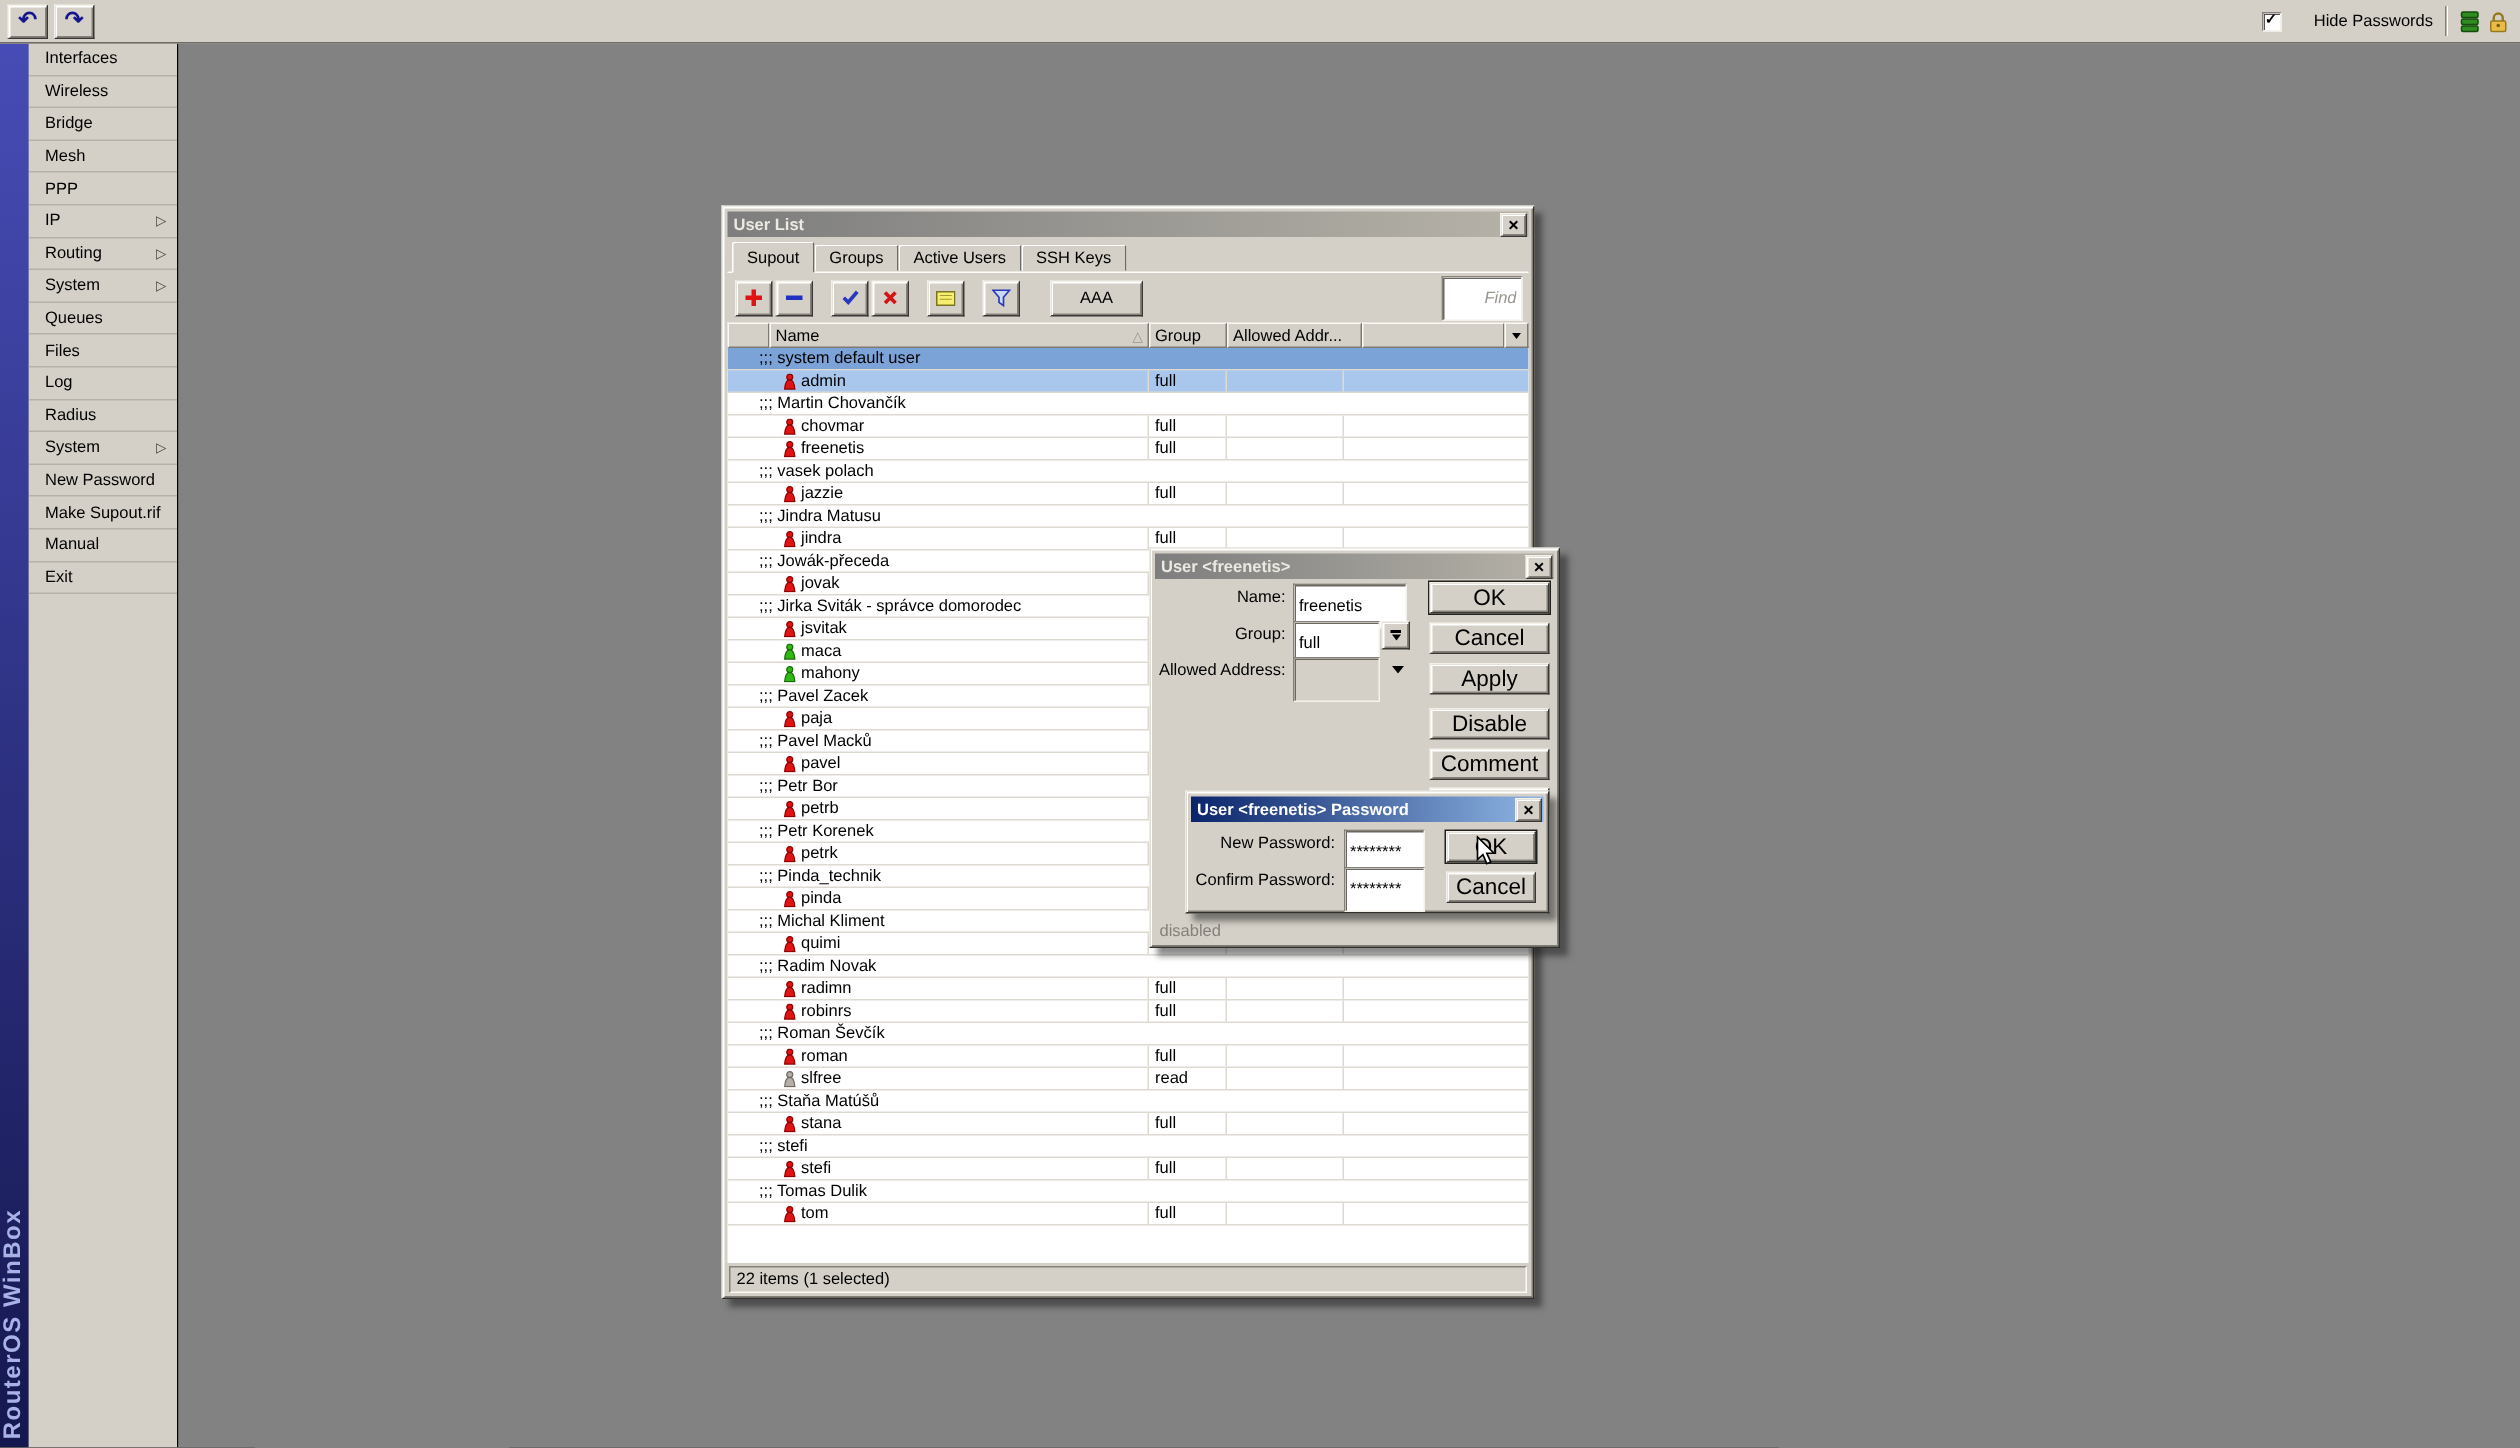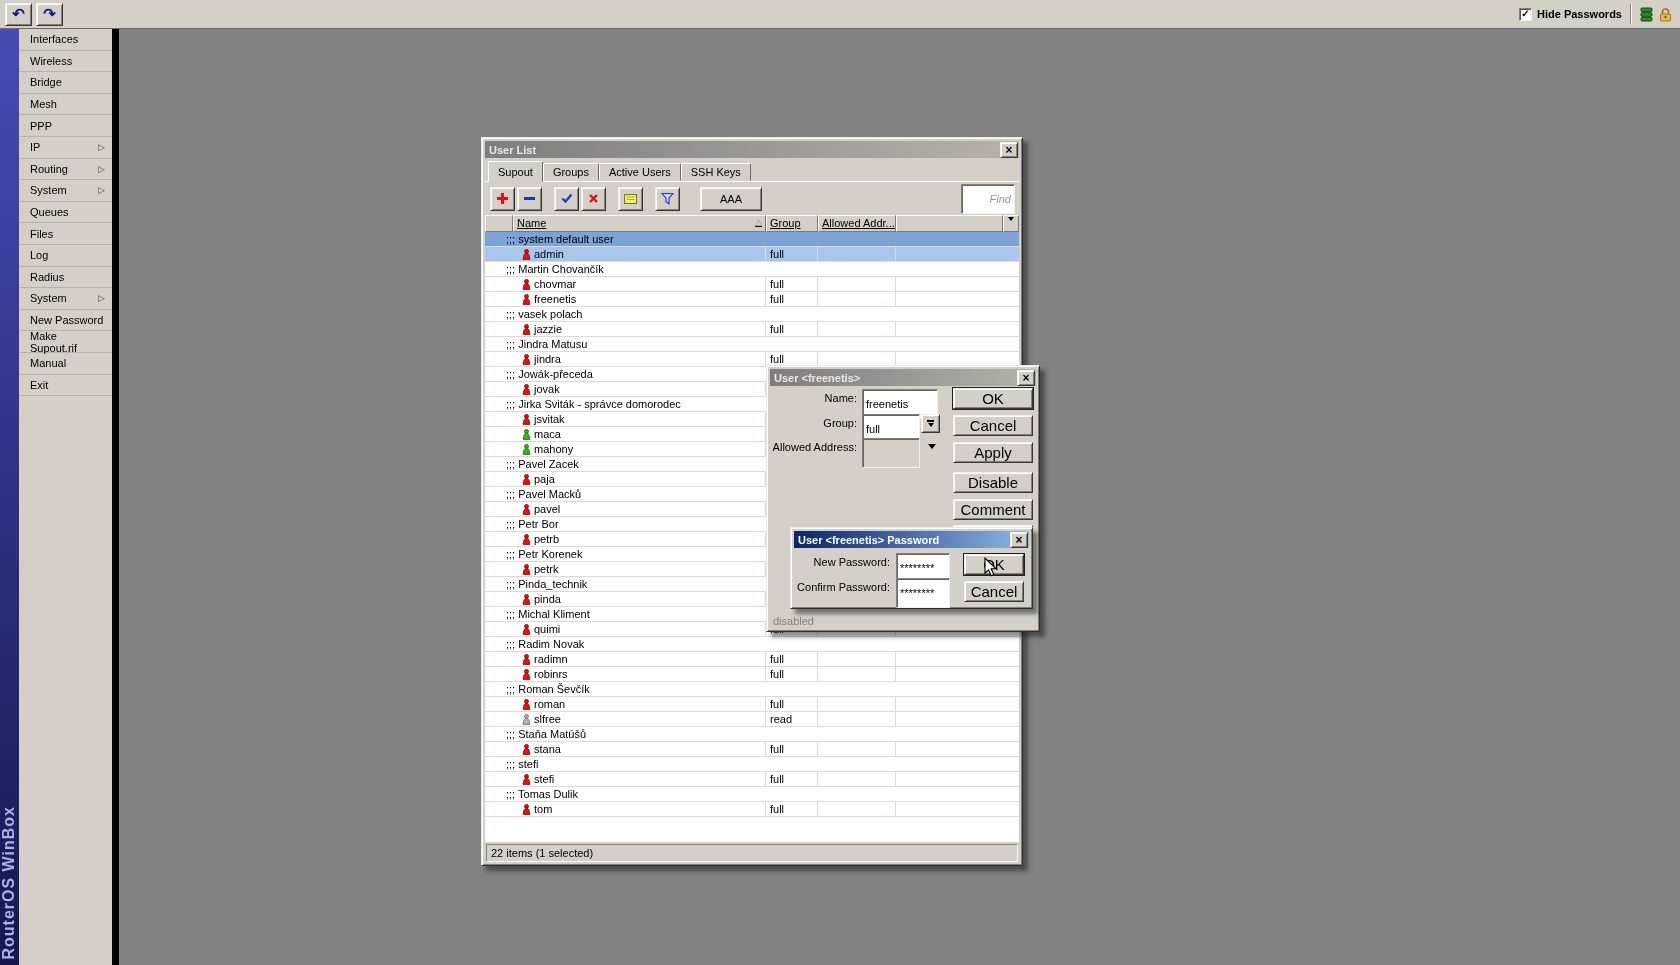--- a/index.html
+++ b/index.html
@@ -11,29 +11,29 @@
           border-bottom:1px solid #6e6c66;box-sizing:border-box;display:flex;align-items:center;z-index:30;}
   .bevel-out{background:#d4d0c8;border:1px solid;border-color:#f4f1ea #3a3834 #3a3834 #f4f1ea;
              box-shadow:inset 1px 1px 0 #fff,inset -1px -1px 0 #85817a;}
   .tb-btn{width:25px;height:21px;display:flex;align-items:center;justify-content:center;margin-left:4px;cursor:default;}
   .tb-btn:first-child{margin-left:5px;}
   .arrow-glyph{font-size:15px;font-weight:bold;color:#16168c;line-height:1;margin-top:-2px;}
   .tb-right{margin-left:auto;display:flex;align-items:center;padding-right:8px;}
   .checkbox{width:13px;height:13px;background:#fff;border:1px solid;border-color:#85817a #f4f1ea #f4f1ea #85817a;
             box-shadow:inset 1px 1px 0 #55524b;display:flex;align-items:center;justify-content:center;
             font-size:10px;font-weight:bold;line-height:1;box-sizing:border-box;}
-  .cb-label{margin-left:5px;font-weight:bold;}
+  .cb-label{margin-left:22px;}
   .vsep{width:0;height:20px;border-left:1px solid #85817a;border-right:1px solid #fff;margin:0 8px;}
 
   
   .main{position:absolute;left:0;top:29px;right:0;bottom:0;display:flex;}
   .brand-strip{width:19px;flex:0 0 19px;background:linear-gradient(#474cb6,#15174f);position:relative;}
   .brand-text{position:absolute;bottom:5px;left:0;writing-mode:vertical-rl;transform:rotate(180deg);
               font-size:16px;font-weight:bold;color:#a8b2e6;letter-spacing:1px;white-space:nowrap;}
-  .sidebar{width:100px;flex:0 0 100px;background:#d4d0c8;border-right:7px solid #000000;box-sizing:border-box;}
+  .sidebar{width:100px;flex:0 0 100px;background:#d4d0c8;border-right:1px solid #000000;box-sizing:border-box;}
   .menu-item{height:21.6px;box-sizing:border-box;border-bottom:1px solid #b6b2a8;
              display:flex;align-items:center;padding:0 7px 0 11px;cursor:default;}
   .menu-arrow{margin-left:auto;font-size:9px;color:#4a4a46;}
   .desktop{flex:1;position:relative;background:#828282;overflow:hidden;}
 
   
   .win{position:absolute;background:#d4d0c8;border:1px solid;border-color:#eceae4 #31302c #31302c #eceae4;
        box-shadow:inset 1px 1px 0 #fff,inset -1px -1px 0 #827e76,5px 5px 4px rgba(25,25,25,.5);
        padding:3px;box-sizing:border-box;}
   .titlebar{height:17px;flex:0 0 17px;display:flex;align-items:center;padding:0 1px 0 4px;
@@ -57,26 +57,26 @@
          padding:14px 3px;box-sizing:border-box;outline:none;}
   .find{margin-left:auto;margin-right:2px;width:54px;height:17px;text-align:right;}
   .find::placeholder{color:#9a968e;font-style:italic;}
   .plus-icon{position:relative;width:11px;height:11px;display:block;}
   .plus-icon::before{content:"";position:absolute;left:4px;top:0;width:3px;height:11px;background:#e01212;}
   .plus-icon::after{content:"";position:absolute;left:0;top:4px;width:11px;height:3px;background:#e01212;}
   .minus-icon{width:11px;height:3px;background:#2030c0;display:block;}
 
   .header-row{height:17px;flex:0 0 17px;display:flex;}
   .hcell{box-sizing:border-box;height:17px;background:#d4d0c8;border:1px solid;
-         border-color:#fbf9f5 #7e7a72 #7e7a72 #fbf9f5;padding:1px 3px;display:flex;
-         white-space:nowrap;overflow:hidden;cursor:default;text-decoration:underline;}
+         border-color:#fbf9f5 #7e7a72 #7e7a72 #fbf9f5;padding:1px 3px;display:flex;align-items:center;
+         white-space:nowrap;overflow:hidden;cursor:default;}
   .h-blank{width:28px;}
   .h-name{width:253px;justify-content:space-between;}
   .h-group{width:52px;}
-  .h-allowed{width:78px;}
+  .h-allowed{width:90px;}
   .h-fill{flex:1;}
   .h-arrow{width:16px;justify-content:center;}
   .sort-glyph{font-size:9px;color:#9a9488;}
   .tri{width:0;height:0;border-left:4px solid transparent;border-right:4px solid transparent;border-top:5px solid #000;}
   .tri.small{border-left-width:3px;border-right-width:3px;border-top-width:4px;}
 
   .tbody{flex:1;background:#fff;overflow:hidden;}
   .trow{height:15px;box-sizing:border-box;display:flex;align-items:stretch;border-bottom:1px solid #dedad2;cursor:default;}
   .trow.sel-comment{background:#7ba3d8;}
   .trow.sel-user{background:#a9c6ec;}

